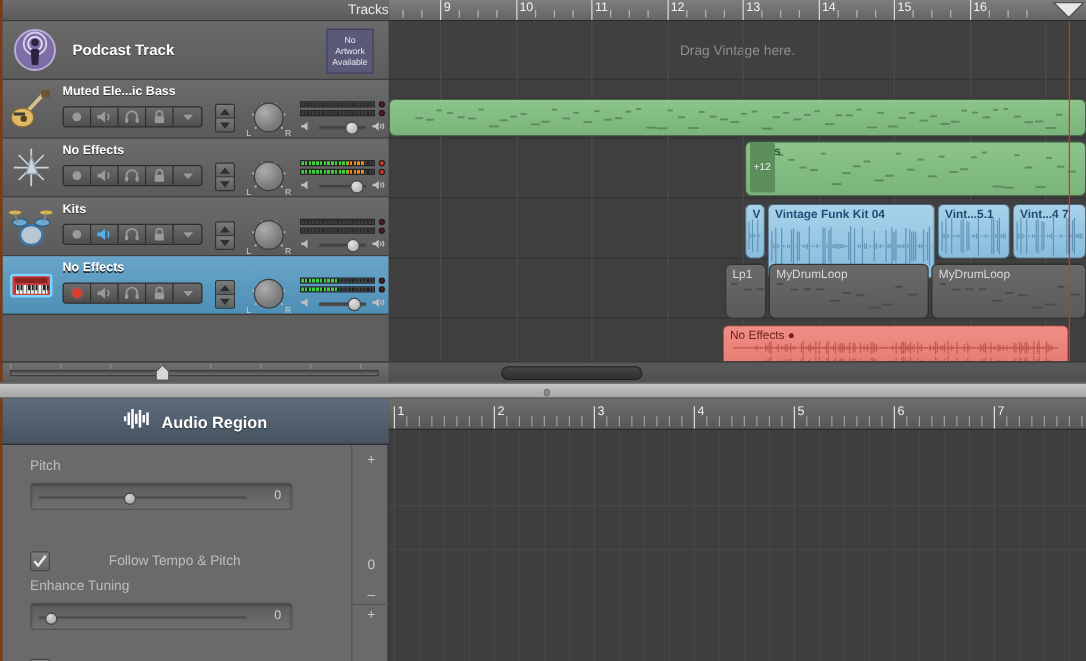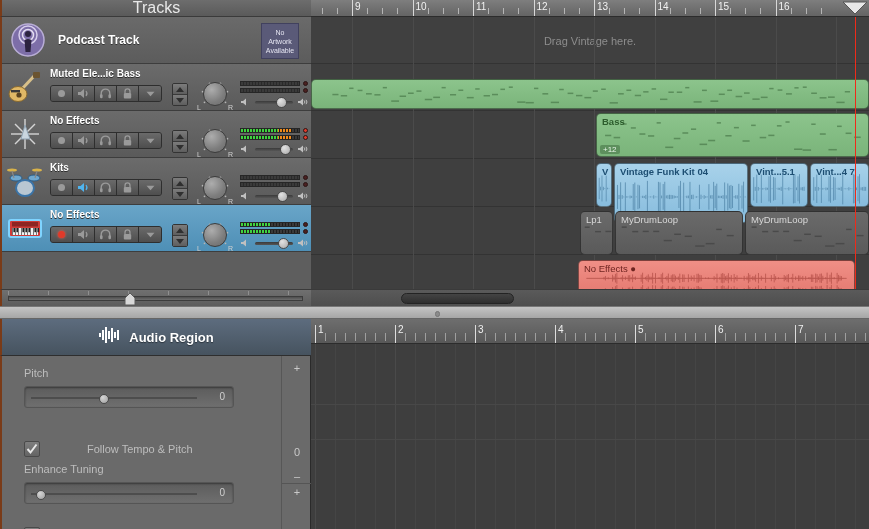--- a/index.html
+++ b/index.html
@@ -14,21 +14,21 @@
   .app { position:relative; width:869px; height:529px; }
 
   
   .tracks-area { position:absolute; left:0; top:0; width:869px; height:310px; }
 
   
   .tracks-header {
     position:absolute; left:0; top:0; width:311px; height:17px;
     background: linear-gradient(#6d6d6d, #5a5a5a);
     border-bottom:1px solid #3a3a3a;
-    color:#e8e8e8; font-size:16px; text-align:center; line-height:16px;
+    color:#e8e8e8; font-size:11px; text-align:right; line-height:16px;
     border-left:2px solid #7a3b18;
   }
 
   
   .ruler {
     position:absolute; left:311px; top:0; width:558px; height:17px;
     background: linear-gradient(#7e7e7e, #646464);
     border-bottom:1px solid #2c2c2c;
     overflow:hidden;
   }
@@ -193,21 +193,21 @@
   .region.green { background: linear-gradient(#8cc48c, #7ab47a); }
   .region.green .rlabel { color:#2c5c2c;font-weight:bold; }
   .region.blue { background: linear-gradient(#a8d2ea, #87bcdd); }
   .region.blue .rlabel { color:#1d4e72; font-weight:bold; }
   .region.gray { background: linear-gradient(#6a6a6a, #5a5a5a); }
   .region.gray .rlabel { color:#d8d8d8; }
   .region.red { background: linear-gradient(#f08f86, #e2756c); }
   .region.red .rlabel { color:#6e2420; }
   .badge12 {
     position:absolute; left:3px; bottom:2px; font-size:8px;
-    background:#5d8f5d; color:#e9f6e9; padding:0 3px; border-radius:2px;
+    background:#5d8f5d; color:#e9f6e9; padding:16px 3px; border-radius:2px;
   }
   .midi-notes, .wave { position:absolute; left:0; top:0; width:100%; height:100%; }
 
   .playhead-line {
     position:absolute; top:0; bottom:0; width:1px; background:#ee2b1a; z-index:7;
   }
 
   
   .zoom-strip {
     position:absolute; left:0; top:289px; width:311px; height:17px;

